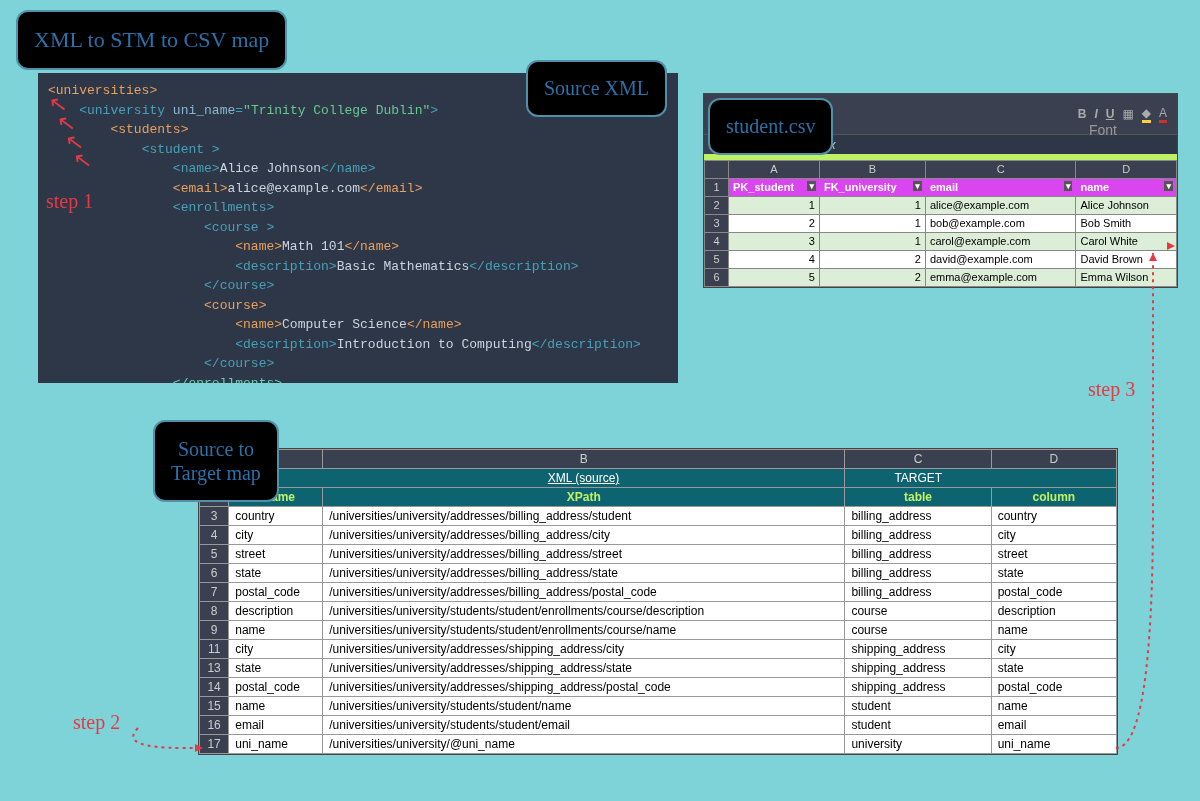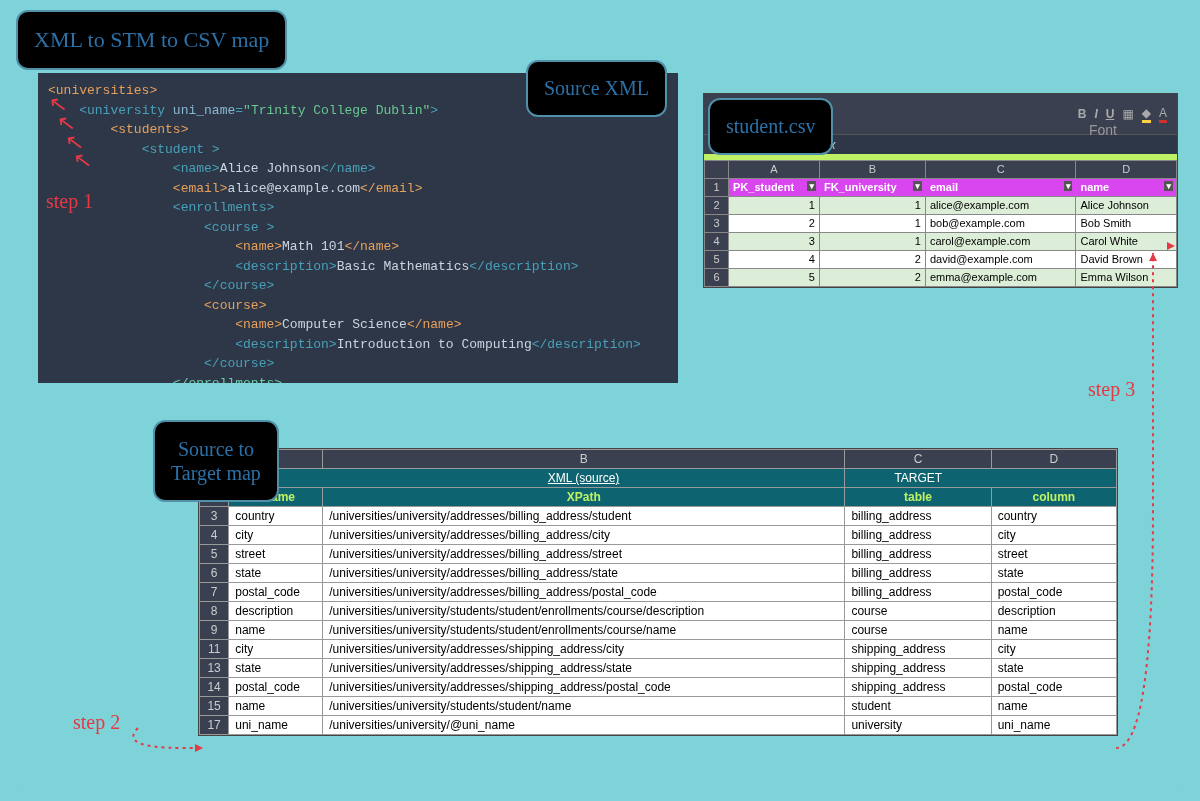--- a/index.html
+++ b/index.html
@@ -321,20 +321,27 @@
           <div class="stm-cell col-d">postal_code</div>
         </div>
         <div class="stm-row">
           <div class="stm-cell rowhead">15</div>
           <div class="stm-cell col-a">name</div>
           <div class="stm-cell col-b">/universities/university/students/student/name</div>
           <div class="stm-cell col-c">student</div>
           <div class="stm-cell col-d">name</div>
         </div>
         <div class="stm-row">
+          <div class="stm-cell rowhead">16</div>
+          <div class="stm-cell col-a">email</div>
+          <div class="stm-cell col-b">/universities/university/students/student/email</div>
+          <div class="stm-cell col-c">student</div>
+          <div class="stm-cell col-d">email</div>
+        </div>
+        <div class="stm-row">
           <div class="stm-cell rowhead">17</div>
           <div class="stm-cell col-a">uni_name</div>
           <div class="stm-cell col-b">/universities/university/@uni_name</div>
           <div class="stm-cell col-c">university</div>
           <div class="stm-cell col-d">uni_name</div>
         </div>
       </div>
   </div>
 
   <svg style="position:absolute;top:0;left:0;width:100%;height:100%;pointer-events:none;z-index:4">

